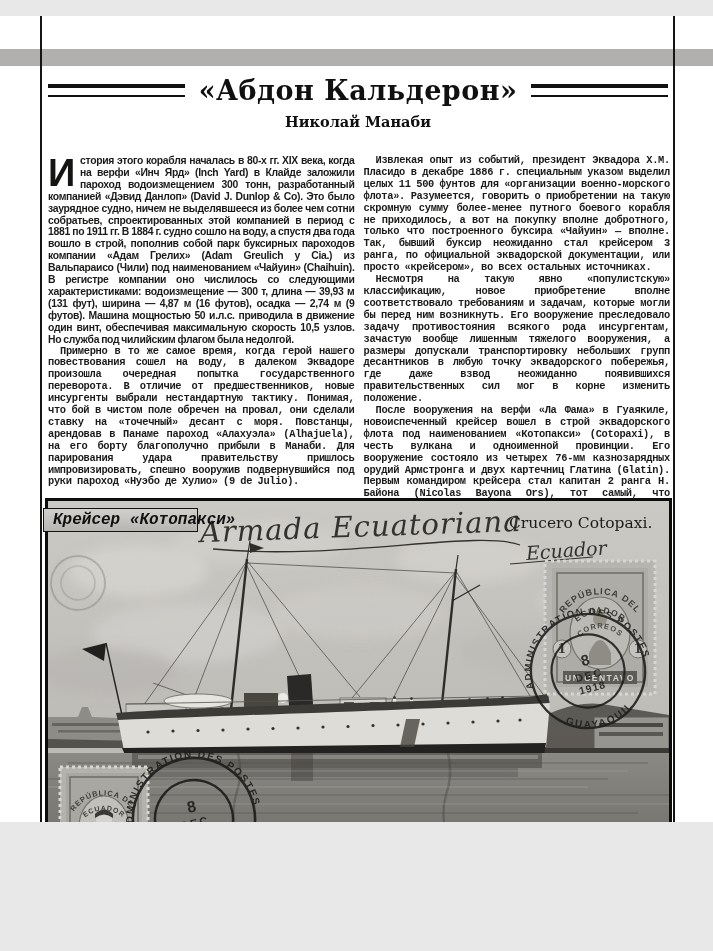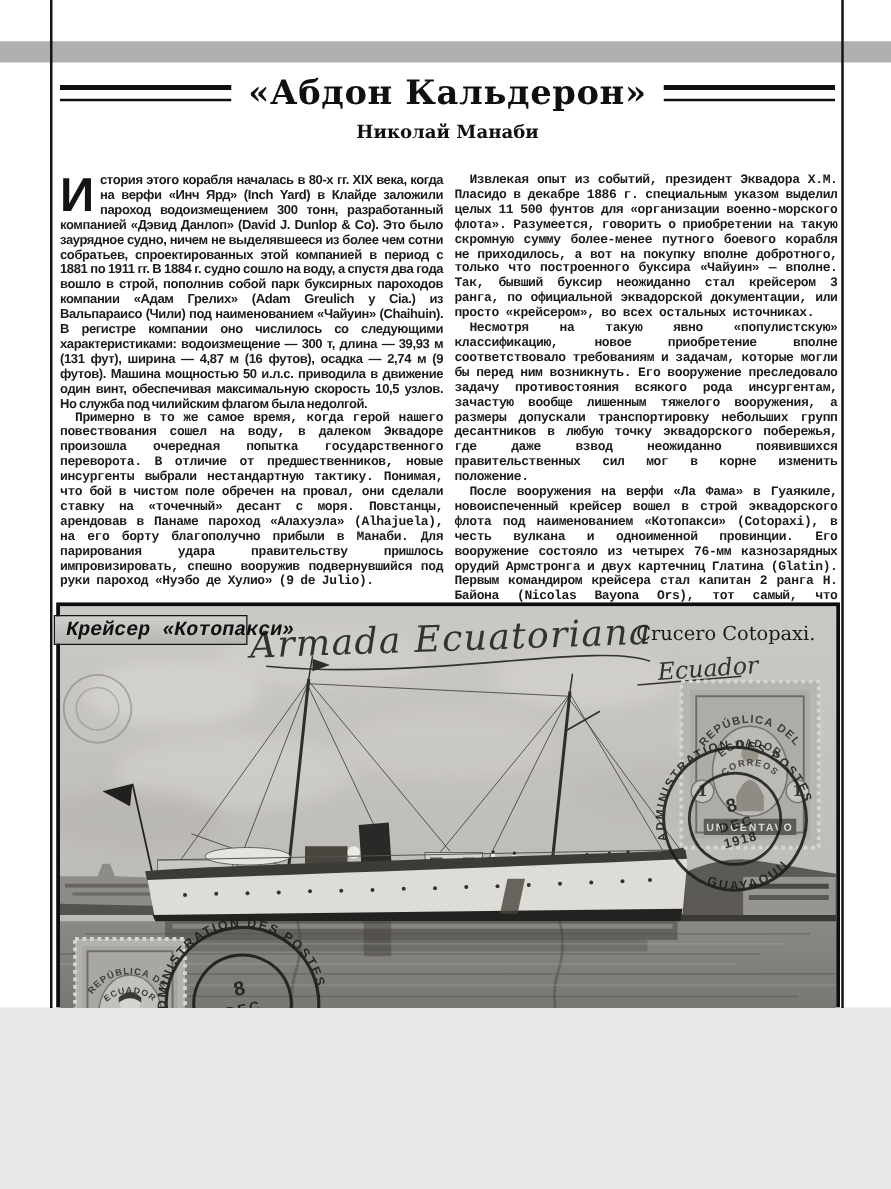--- a/index.html
+++ b/index.html
@@ -1,19 +1,19 @@
 <!DOCTYPE html>
 <html><head>
 <meta charset="utf-8">
 <style>
   html,body{margin:0;padding:0;background:#e8e8e8;}
   .page{
     position:relative;width:713px;height:806px;background:#ffffff;
     overflow:hidden;font-family:"Liberation Sans",sans-serif;
-    margin:0 auto;
+    margin:16px auto;
   }
   .top-band{position:absolute;left:0;top:33px;width:713px;height:17px;background:#b2b0ae;z-index:1;}
   .vrule{position:absolute;top:0;width:2px;height:951px;background:#141414;z-index:9;}
   .vrule.left{left:40px;}
   .vrule.right{left:673px;}
 
   
   .masthead{position:absolute;left:48px;top:59px;width:620px;z-index:2;}
   .title-row{display:flex;align-items:center;}
   .title-rule{flex:1;height:7px;border-top:4px solid #101010;border-bottom:2px solid #101010;}

